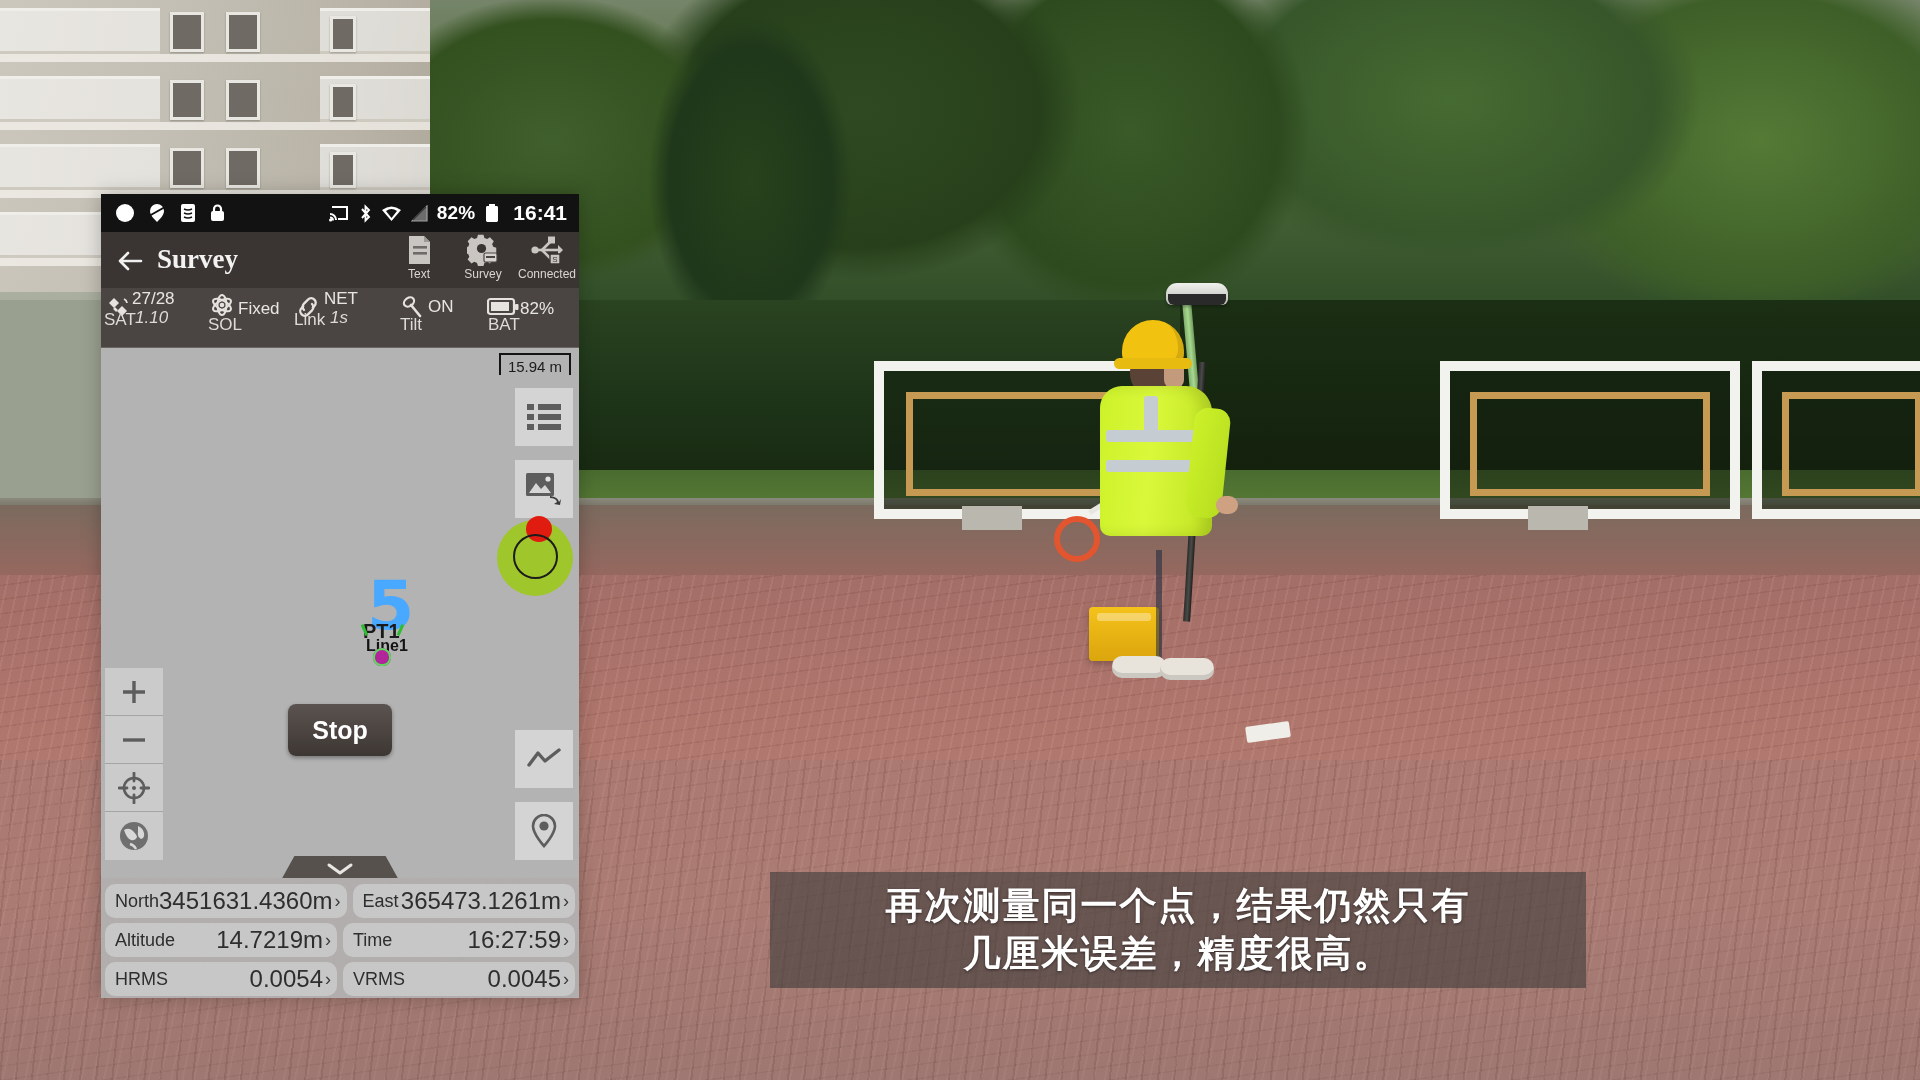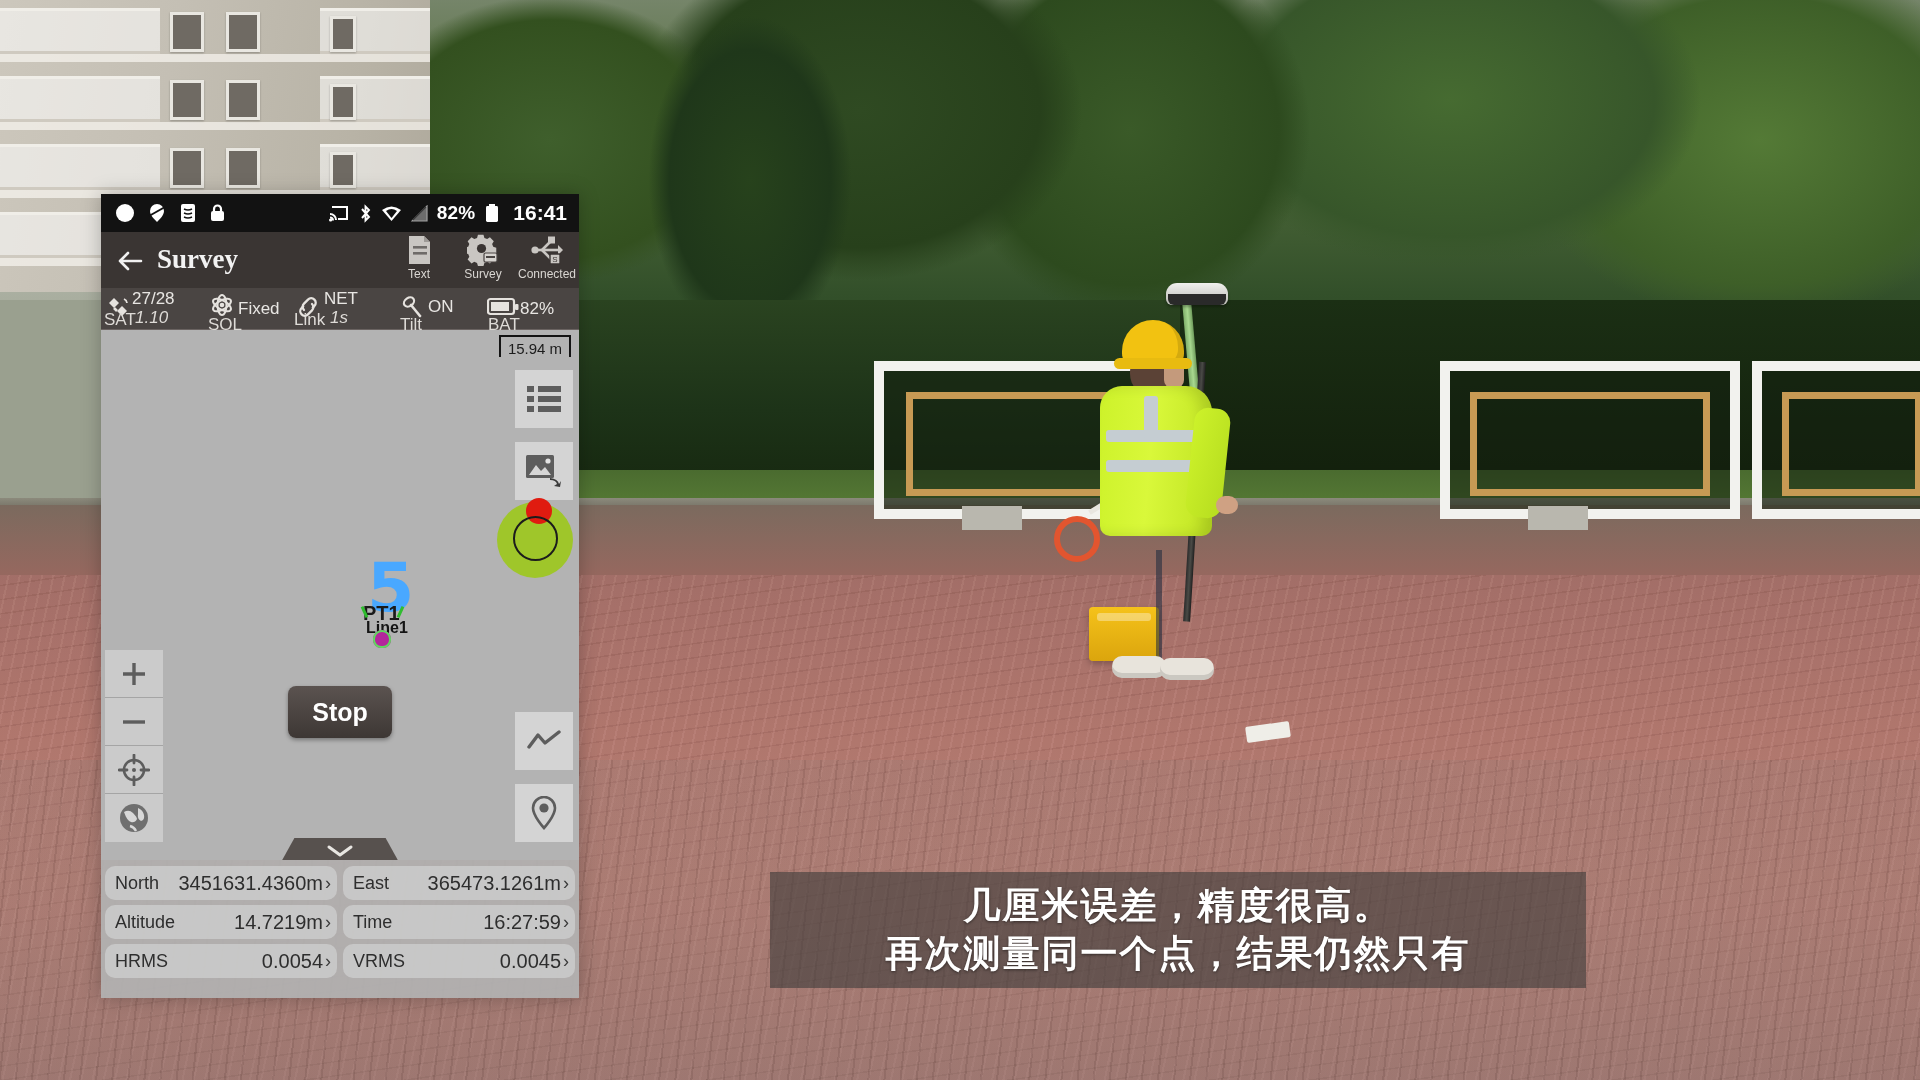--- a/index.html
+++ b/index.html
@@ -190,21 +190,21 @@
   .back-arrow { position:absolute; left:14px; top:14px; width:30px; height:30px; cursor:pointer; }
   .page-title {
     position:absolute; left:56px; top:12px; color:#f2f2f2; font-size:27px; font-weight:700;font-family:Liberation Serif, serif;
   }
   .tb-actions { position:absolute; right:0; top:2px; display:flex; }
   .tb-item { width:64px; display:flex; flex-direction:column; align-items:center; gap:1px; cursor:pointer; }
   .tb-label { color:#d9d6d2; font-size:12px; }
 
   
   .statstrip {
-    height:42px; background:#4a4543; display:flex; align-items:center; position:relative;
+    height:60px; background:#4a4543; display:flex; align-items:center; position:relative;
     border-bottom:1px solid #6a6361;
   }
   .stat { position:relative; display:flex; align-items:flex-start; height:100%; padding-top:4px; }
   .stat .sicon { width:26px; height:26px; margin:2px 1px 0 4px; flex:0 0 auto; }
   .stat .stxt { position:relative; width:100%; }
   .stat .top { color:#e8e6e3; font-size:17px; line-height:18px; display:block; }
   .stat .bot { color:#dedbd7; font-size:17px; line-height:18px; display:block;font-style:italic; }
   .stat .lbl { color:#dedbd7; font-size:17px; }
 
   
@@ -272,21 +272,21 @@
   }
 
   
   .datapanel { padding:6px 4px 4px; background:transparent; }
   .drow { display:flex; gap:6px; margin-bottom:5px; }
   .dcell {
     flex:1; height:34px; background:rgba(205,205,205,0.80);
     display:flex; align-items:center; padding:0 6px 0 10px; cursor:pointer;border-radius:10px;
   }
   .dlabel { color:#2e2e2e; font-size:18px; }
-  .dval { margin-left:auto; color:#2e2e2e; font-size:20px; }
+  .dval { margin-left:auto; color:#2e2e2e; font-size:24px; }
   .dchev { margin-left:2px; color:#3a3a3a; font-size:18px; line-height:16px; }
 </style>
 </head>
 <body>
 
 <div id="stage">
 
   <div class="photo">
     <div class="sky"></div>
 
@@ -363,22 +363,22 @@
       <div class="hand"></div>
       <div class="jeans"></div>
       <div class="leg-split"></div>
       <div class="shoe" style="left:26px;top:356px;"></div>
       <div class="shoe" style="left:74px;top:358px;"></div>
     </div>
 
   </div>
 
   <div class="subtitle">
+    <div>再次测量同一个点，结果仍然只有</div>
     <div>几厘米误差，精度很高。</div>
-    <div>再次测量同一个点，结果仍然只有</div>
   </div>
 
   <div class="app">
 
     <div class="statusbar">
       <div class="sb-left">
         <svg class="ic" width="20" height="20" viewBox="0 0 20 20">
             <circle cx="10" cy="10" r="9" fill="#fff"></circle>
           </svg>
         <svg class="ic" width="20" height="20" viewBox="0 0 20 20">

